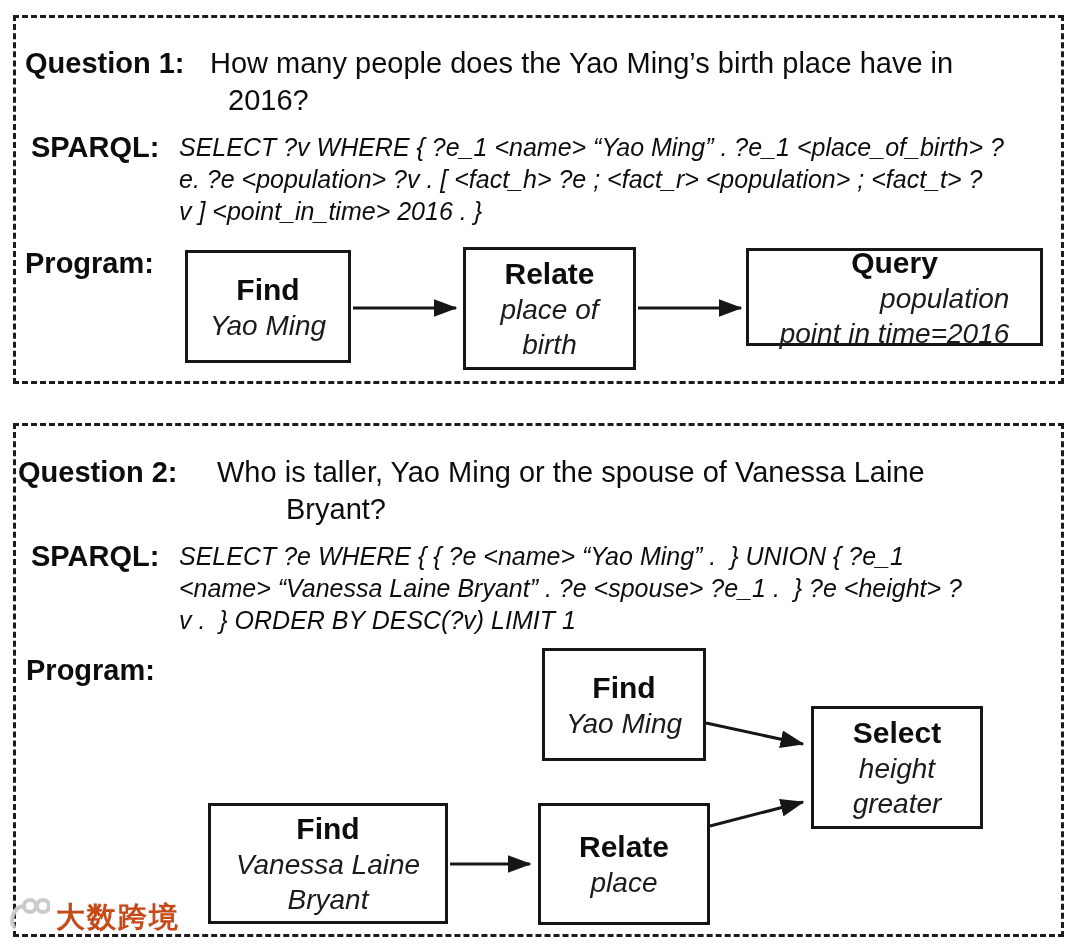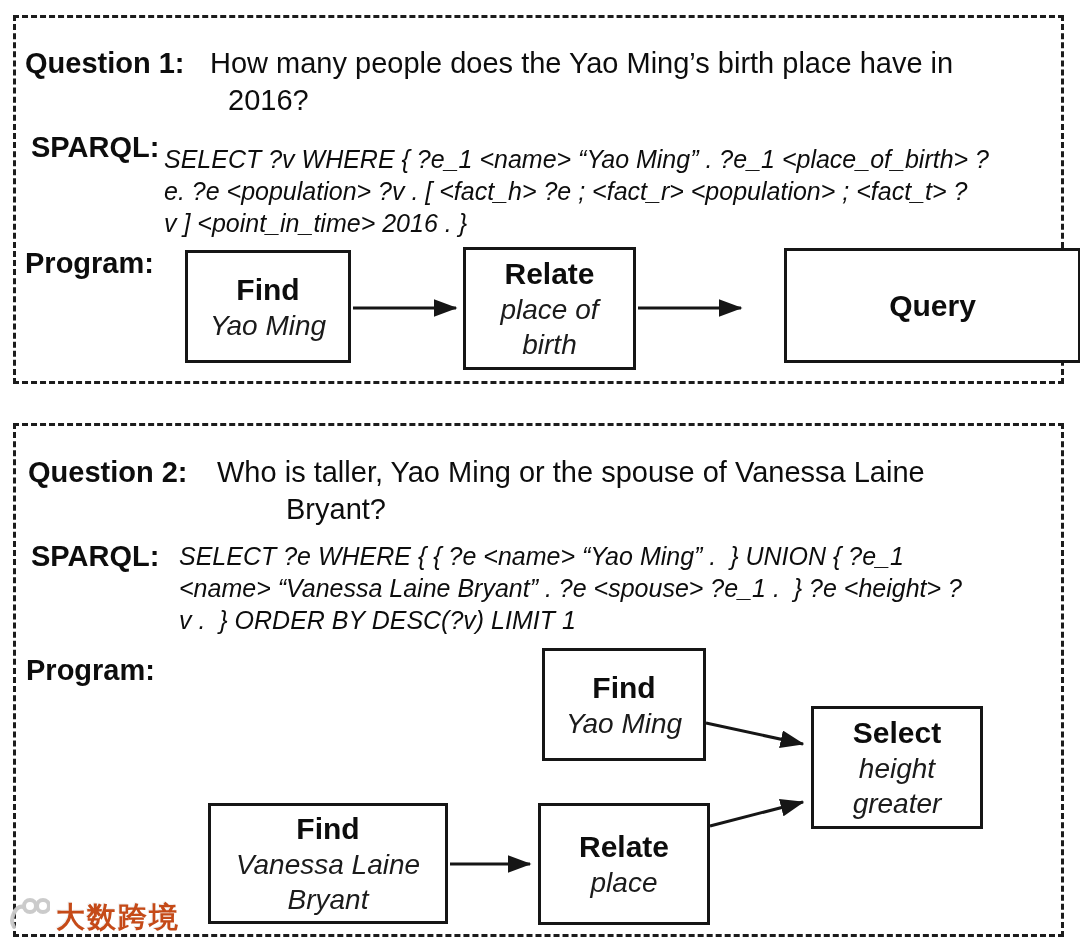--- a/index.html
+++ b/index.html
@@ -79,21 +79,21 @@
 <body>
 
 <div class="canvas">
 
   <section class="panel" id="panel1">
     <div class="label" style="left:9px;  top:28px;">Question 1:</div>
     <div class="qline" style="left:194px; top:28px;">How many people does the Yao Ming’s birth place have in</div>
     <div class="qline" style="left:212px; top:65px;">2016?</div>
 
     <div class="label" style="left:15px; top:112px;">SPARQL:</div>
-    <div class="sparql" style="left:148px; top:113px; width:872px;margin-top:12px;">SELECT ?v WHERE { ?e_1 &lt;name&gt; “Yao Ming” . ?e_1 &lt;place_of_birth&gt; ?
+    <div class="sparql" style="left:163px; top:113px; width:872px;">SELECT ?v WHERE { ?e_1 &lt;name&gt; “Yao Ming” . ?e_1 &lt;place_of_birth&gt; ?
 e. ?e &lt;population&gt; ?v . [ &lt;fact_h&gt; ?e ; &lt;fact_r&gt; &lt;population&gt; ; &lt;fact_t&gt; ?
 v ] &lt;point_in_time&gt; 2016 . }</div>
 
     <div class="label" style="left:9px; top:228px;">Program:</div>
 
     <svg class="arrows" width="1045" height="363" viewBox="0 0 1045 363">
       <defs>
         <marker id="ah1" markerWidth="8" markerHeight="6" refX="7.5" refY="3" orient="auto">
           <path d="M0,0 L8,3 L0,6 Z" fill="#161616"></path>
         </marker>
@@ -104,27 +104,29 @@
 
     <div class="node" style="left:169px; top:232px; width:166px; height:113px;">
       <div class="fn">Find</div>
       <div class="args">Yao Ming</div>
     </div>
     <div class="node" style="left:447px; top:229px; width:173px; height:123px;">
       <div class="fn">Relate</div>
       <div class="args">place of
 birth</div>
     </div>
-    <div class="node" style="left:768px; top:230px; width:297px; height:115px;text-align:right;">
+    <div class="node" style="left:730px; top:230px; width:297px; height:98px;text-align:right;">
       <div class="fn">Query</div>
+      <div class="args">population
+point in time=2016</div>
     </div>
   </section>
 
   <section class="panel" id="panel2">
-    <div class="label" style="left:12px;  top:29px;">Question 2:</div>
+    <div class="label" style="left:2px;  top:29px;">Question 2:</div>
     <div class="qline" style="left:201px; top:29px;">Who is taller, Yao Ming or the spouse of Vanessa Laine</div>
     <div class="qline" style="left:270px; top:66px;">Bryant?</div>
 
     <div class="label" style="left:15px; top:113px;">SPARQL:</div>
     <div class="sparql" style="left:163px; top:114px; width:872px;">SELECT ?e WHERE { { ?e &lt;name&gt; “Yao Ming” .  } UNION { ?e_1
 &lt;name&gt; “Vanessa Laine Bryant” . ?e &lt;spouse&gt; ?e_1 .  } ?e &lt;height&gt; ?
 v .  } ORDER BY DESC(?v) LIMIT 1</div>
 
     <div class="label" style="left:10px; top:227px;">Program:</div>
 

